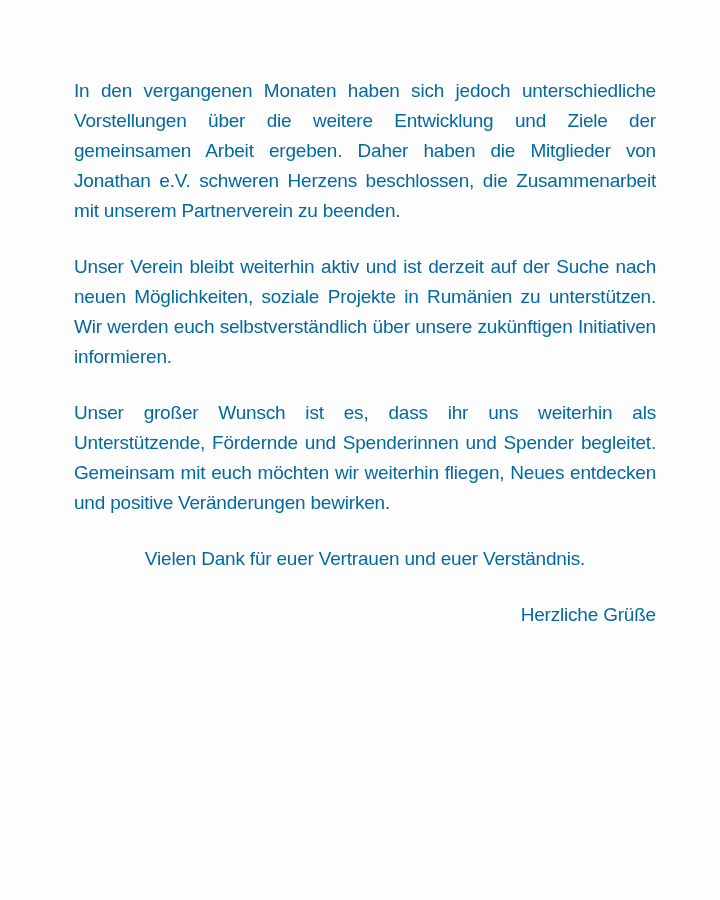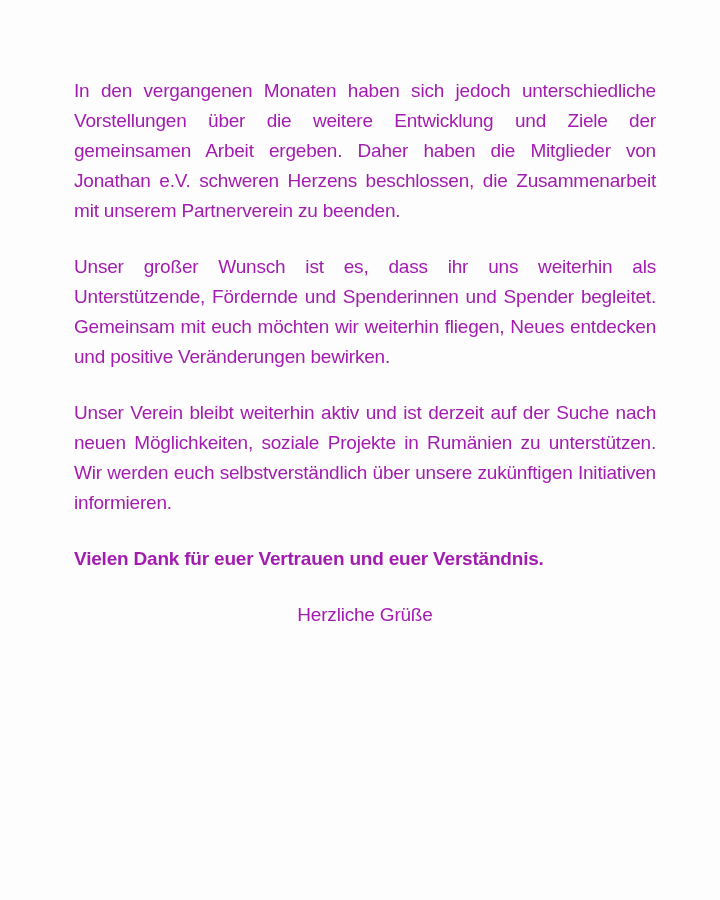--- a/index.html
+++ b/index.html
@@ -12,54 +12,53 @@
     height: 900px;
     background: #fdfdfd;
     font-family: "Liberation Sans", sans-serif;
     overflow: hidden;
   }
   .page {
     position: relative;
     width: 720px;
     height: 900px;
     background: #fdfdfd;
-    color: #a21caf;
+    color: #0369a1;
   }
   .letter-body {
     position: absolute;
     left: 74px;
     top: 76px;
     width: 582px;
     font-size: 19px;
     line-height: 30px;
     letter-spacing: -0.2px;
   }
   .para {
     margin: 0 0 26px 0;
     text-align: justify;
     text-justify: inter-word;
   }
   .para.thanks {
-    text-align: left;
-    font-weight: bold;
+    text-align: center;
   }
   .closing {
     margin-top: 4px;
-    text-align: center;
+    text-align: right;
   }
   .closing .line {
     display: block;
   }
 </style>
 </head>
 <body>
 
 <div class="page">
   <div class="letter-body">
     <p class="para">In den vergangenen Monaten haben sich jedoch unterschiedliche Vorstellungen über die weitere Entwicklung und Ziele der gemeinsamen Arbeit ergeben. Daher haben die Mitglieder von Jonathan e.V. schweren Herzens beschlossen, die Zusammenarbeit mit unserem Partnerverein zu beenden.</p>
+    <p class="para">Unser Verein bleibt weiterhin aktiv und ist derzeit auf der Suche nach neuen Möglichkeiten, soziale Projekte in Rumänien zu unterstützen. Wir werden euch selbstverständlich über unsere zukünftigen Initiativen informieren.</p>
     <p class="para">Unser großer Wunsch ist es, dass ihr uns weiterhin als Unterstützende, Fördernde und Spenderinnen und Spender begleitet. Gemeinsam mit euch möchten wir weiterhin fliegen, Neues entdecken und positive Veränderungen bewirken.</p>
-    <p class="para">Unser Verein bleibt weiterhin aktiv und ist derzeit auf der Suche nach neuen Möglichkeiten, soziale Projekte in Rumänien zu unterstützen. Wir werden euch selbstverständlich über unsere zukünftigen Initiativen informieren.</p>
     <p class="para thanks">Vielen Dank für euer Vertrauen und euer Verständnis.</p>
     <div class="closing">
       <span class="line">Herzliche Grüße</span>
     </div>
   </div>
 </div>
 
 </body></html>

